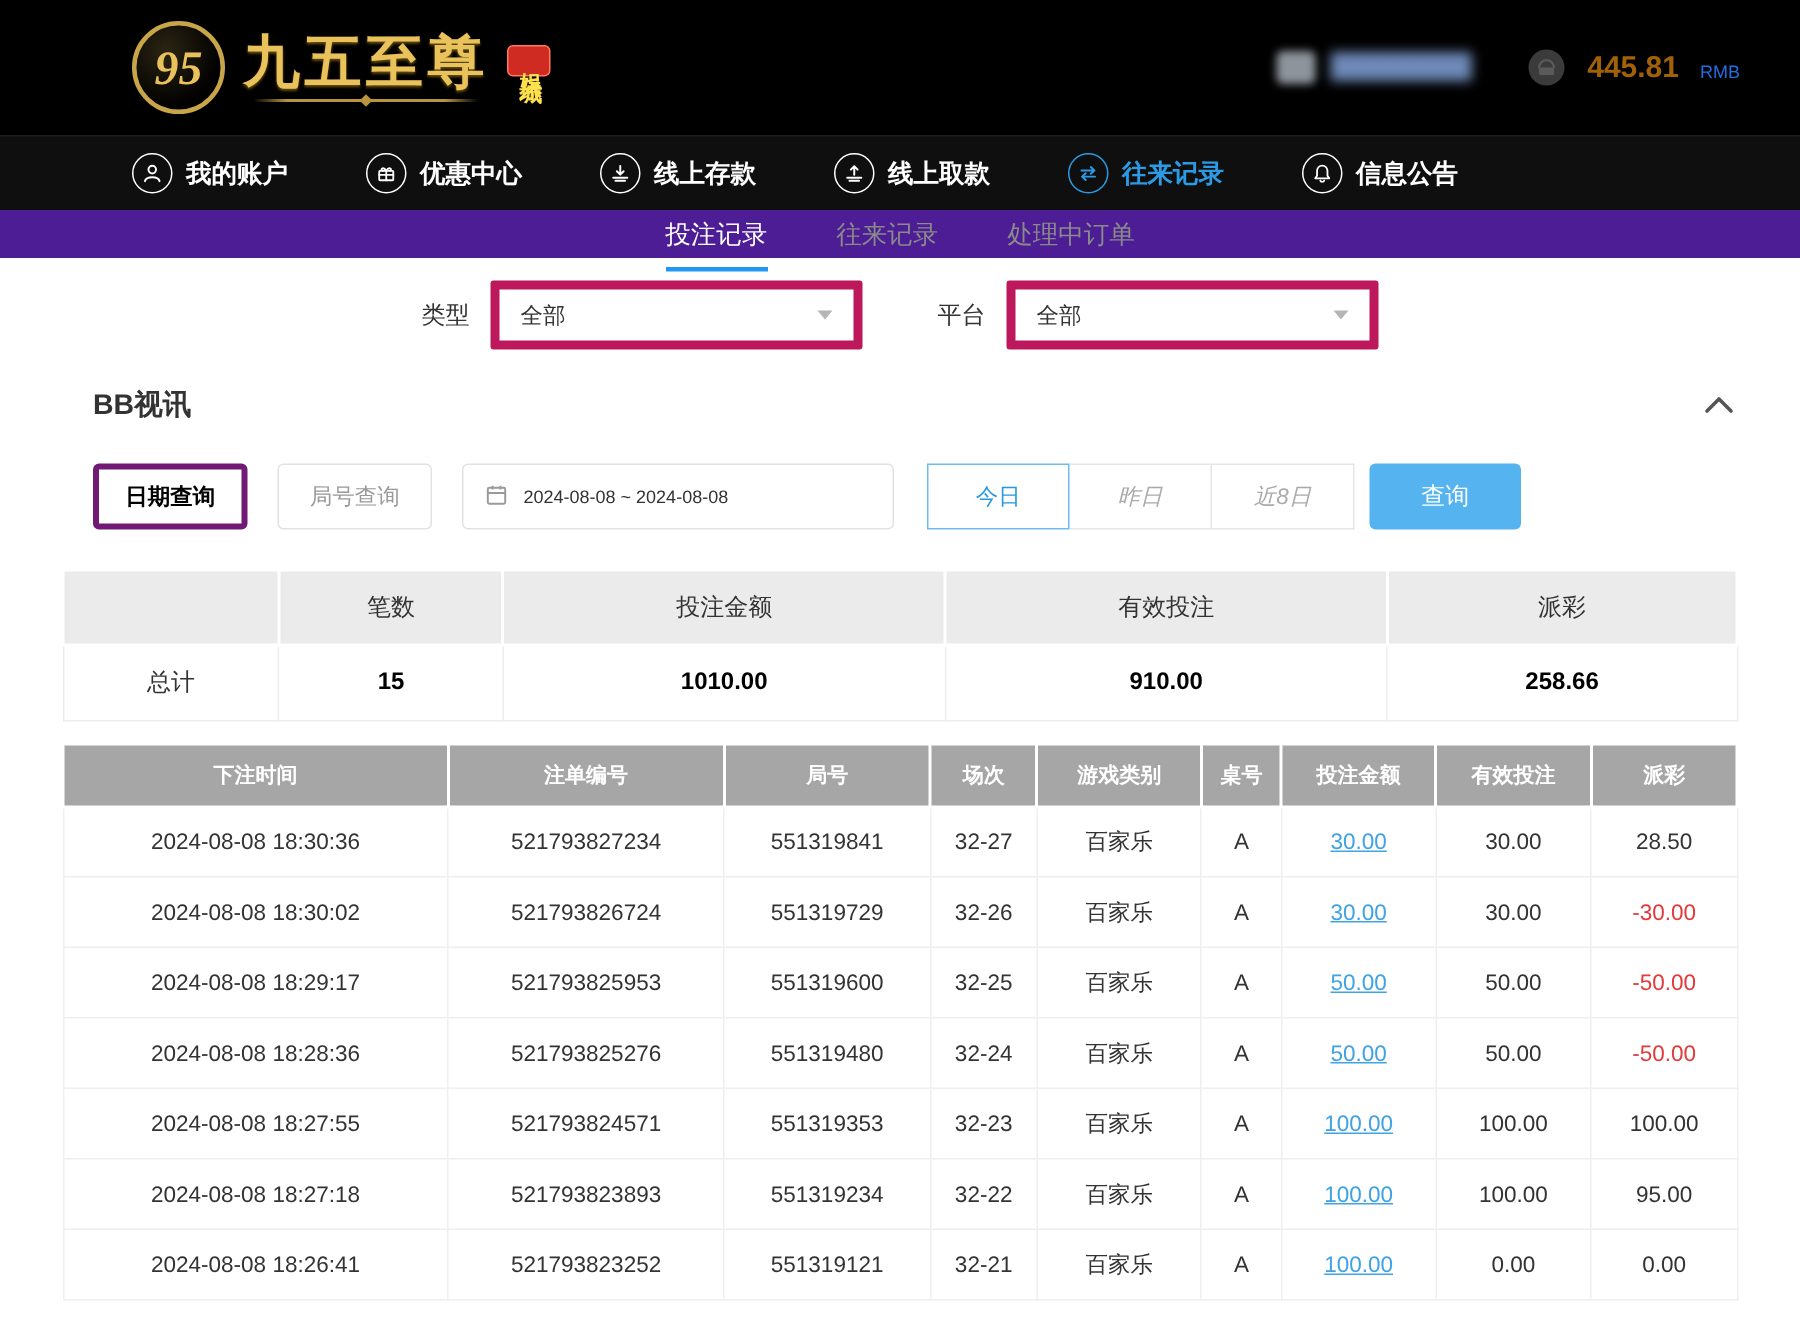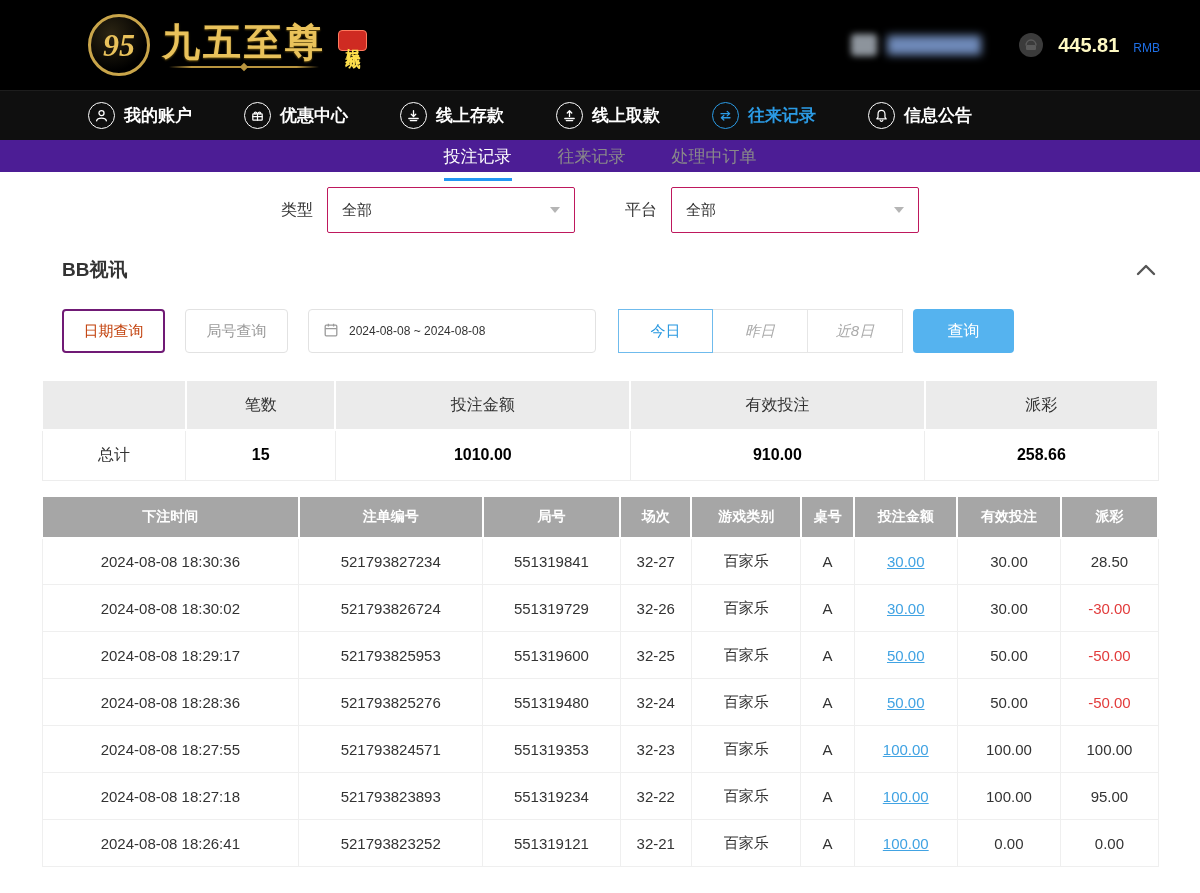--- a/index.html
+++ b/index.html
@@ -26,21 +26,21 @@
     background:#b8943f; transform:translateX(-50%) rotate(45deg); }
   .badge { writing-mode:vertical-rl; background:#cf2b22; color:#ffe04d;
     font-size:15px; font-weight:bold; padding:5px 4px; border-radius:4px;
     border:1px solid #ff7a5e; letter-spacing:3px; margin-bottom:10px; }
   .userarea { display:flex; align-items:center; gap:10px; }
   .avatar-blur { width:26px; height:22px; background:#8d949c; border-radius:4px;
     filter:blur(3px); }
   .name-blur { color:#6e89b8; font-size:16px; letter-spacing:-1px;
     filter:blur(4px); margin-right:28px; }
   .wallet { display:flex; align-items:center; }
-  .balance { color:#fef9c3; font-size:20px; font-weight:bold; margin-left:4px; }
+  .balance { color:#a16207; font-size:20px; font-weight:bold; margin-left:4px; }
   .currency { color:#1f6fe5; font-size:12px; margin-left:4px; margin-top:5px; }
 
   
   .mainnav { height:50px; background:#0f0f0f; border-top:1px solid #1d1d1d;
     display:flex; align-items:center; gap:52px; padding-left:88px; }
   .nav-item { display:flex; align-items:center; gap:9px; color:#fff;
     font-size:17px; font-weight:bold; cursor:pointer; white-space:nowrap; }
   .nav-item.active { color:#2b9be5; }
   .nav-ring { width:27px; height:27px; border:1.6px solid currentColor;
     border-radius:50%; display:flex; align-items:center; justify-content:center; }
@@ -52,37 +52,37 @@
     align-items:center; cursor:pointer; position:relative; }
   .tab.active { color:#fff; }
   .tab.active::after { content:""; position:absolute; left:0; right:0; bottom:0;
     height:3px; background:#2196f3; }
 
   
   .filters { display:flex; align-items:center; justify-content:center;
     padding:15px 0 14px; gap:50px; }
   .filter-group { display:flex; align-items:center; gap:14px; }
   .filter-label { font-size:16px; color:#333; }
-  .select { width:248px; height:46px; border:1px solid #be185d; border-radius:2px;
+  .select { width:248px; height:46px; border:6px solid #be185d; border-radius:2px;
     background:#fff; display:flex; align-items:center; justify-content:space-between;
     padding:0 14px; font-size:15px; color:#333; cursor:pointer; }
   .caret { width:0; height:0; border-left:5px solid transparent;
     border-right:5px solid transparent; border-top:6px solid #b5b5b5; }
 
   
   .section-head { display:flex; align-items:center; justify-content:space-between;
     padding:10px 44px 0 62px; }
   .section-title { font-size:19px; font-weight:bold; color:#333; }
   .collapse { cursor:pointer; display:flex; align-items:center; }
 
   
   .query-row { display:flex; align-items:center; padding:26px 62px 24px; }
   .btn { height:44px; border-radius:4px; display:flex; align-items:center;
     justify-content:center; font-size:15px; cursor:pointer; background:#fff; }
-  .btn-date { width:103px; border:2px solid #701a75; color:#c2410c; }
+  .btn-date { width:103px; border:4px solid #701a75; color:#000000;font-weight:bold; }
   .btn-round { width:103px; border:1px solid #e2e2e2; color:#999; margin-left:20px; }
   .date-input { width:288px; height:44px; border:1px solid #e2e2e2; border-radius:4px;
     display:flex; align-items:center; gap:10px; padding:0 14px; margin-left:20px;
     color:#333; font-size:12px; cursor:pointer; background:#fff; }
   .seg { display:flex; margin-left:22px; }
   .seg .btn { width:95px; border-radius:0; }
   .seg-today { border:1px solid #6fbbed; color:#2898e0; z-index:2; }
   .seg-mid { border:1px solid #e6e6e6; border-left:none; color:#aaa;font-style:italic; }
   .btn-search { width:101px; margin-left:10px; background:#55b3ef; color:#fff;
     border:none; font-size:16px; }

